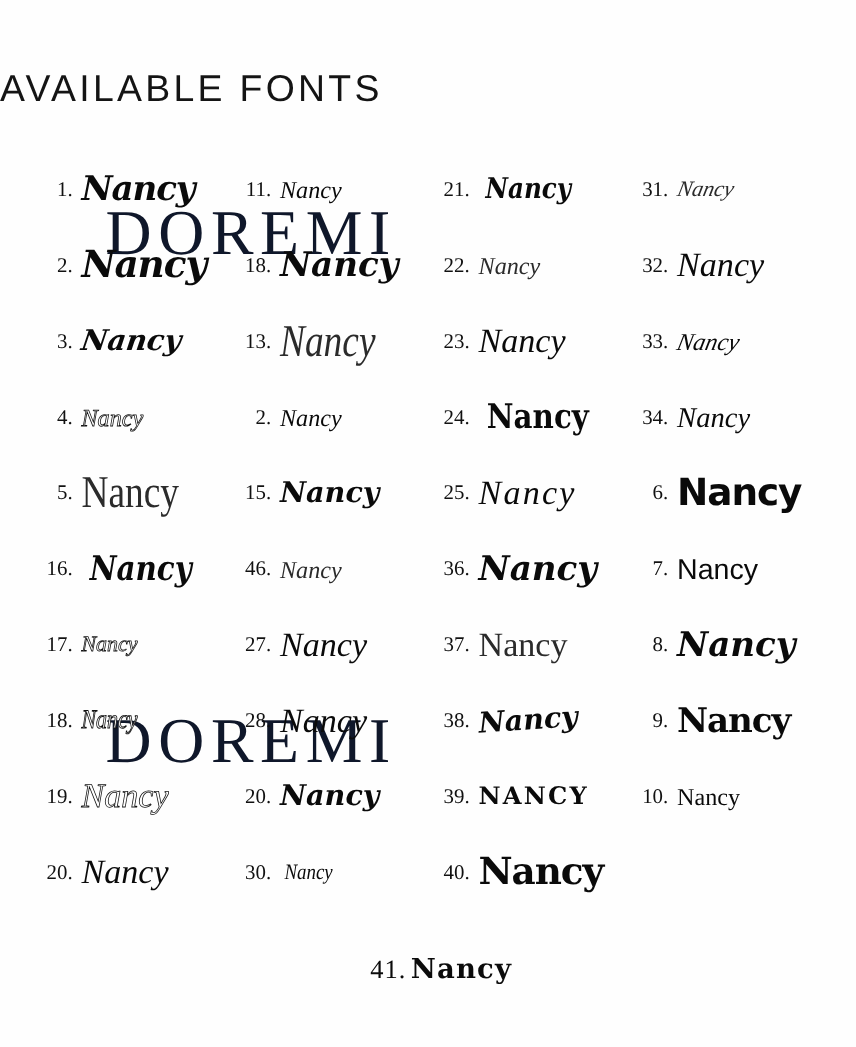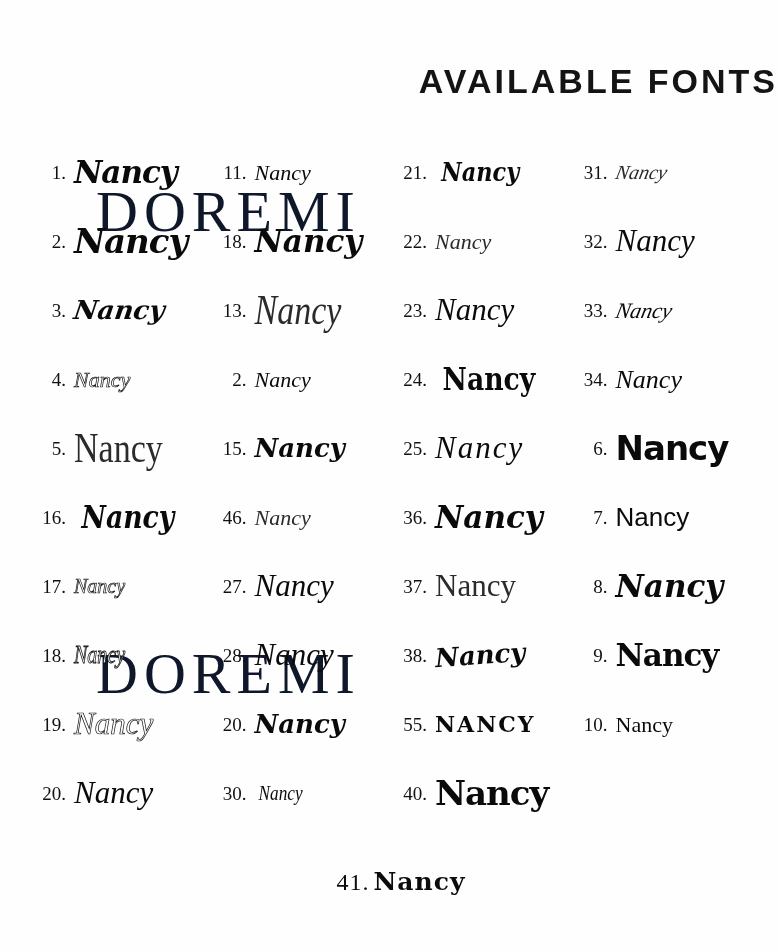--- a/index.html
+++ b/index.html
@@ -34,25 +34,25 @@
     z-index: 0;
   }
   .watermark.wm1 { left: 96px; top: 178px; }
   .watermark.wm2 { left: 96px; top: 640px; }
 
   .title {
     position: absolute;
     top: 62px;
     left: 0;
     width: 100%;
-    text-align: right;
+    text-align: left;
     font-family: "Liberation Sans", sans-serif;
     font-size: 34px;
     letter-spacing: 3px;
-    font-weight: 700;
+    font-weight: 400;
     color: #141414;
     z-index: 2;
   }
 
   .grid {
     position: absolute;
     top: 138px;
     left: 28px;
     width: 722px;
     height: 690px;
@@ -279,21 +279,21 @@
     </div>
     <div class="cell">
       <span class="num">19.</span>
       <span class="sample f-serif ital big outline">Nancy</span>
     </div>
     <div class="cell">
       <span class="num">20.</span>
       <span class="sample f-dvserif bold ital">Nancy</span>
     </div>
     <div class="cell">
-      <span class="num">55.</span>
+      <span class="num">39.</span>
       <span class="sample f-dvserif bold caps small wide">NANCY</span>
     </div>
 
     <div class="cell">
       <span class="num">10.</span>
       <span class="sample f-serif small">Nancy</span>
     </div>
     <div class="cell">
       <span class="num">20.</span>
       <span class="sample f-serif ital big">Nancy</span>

